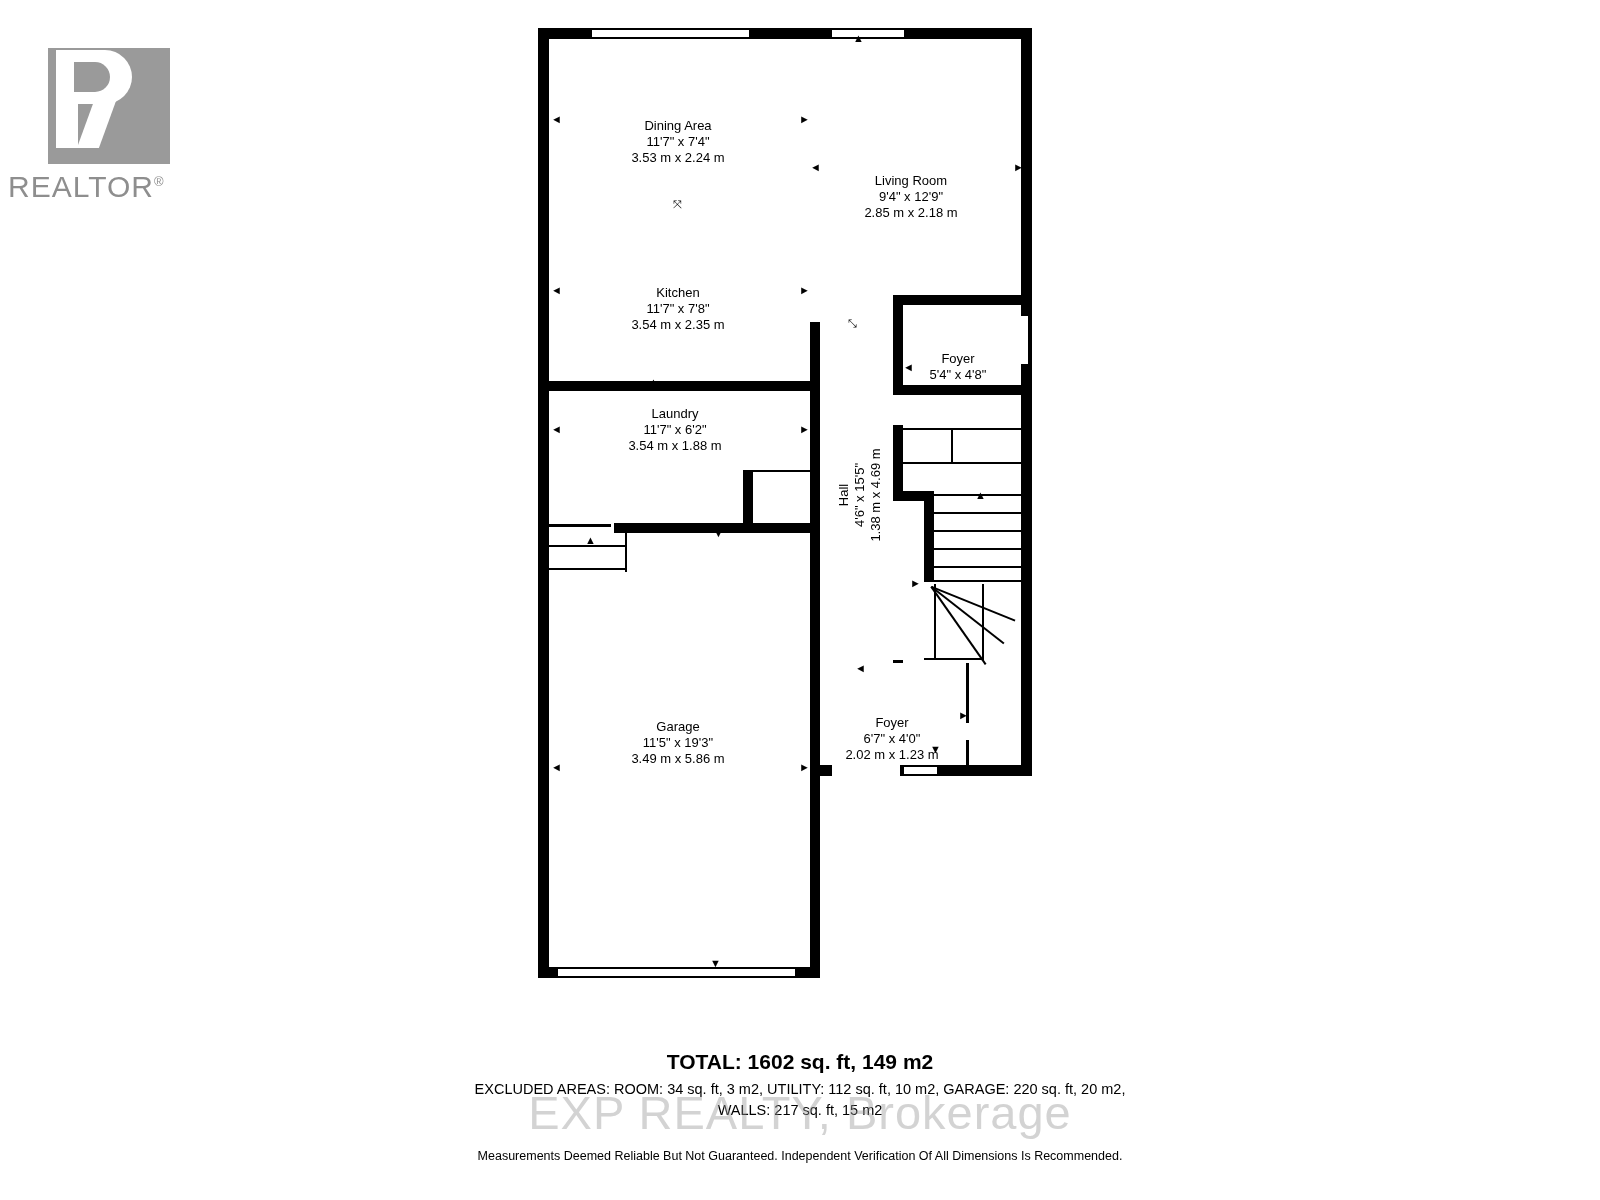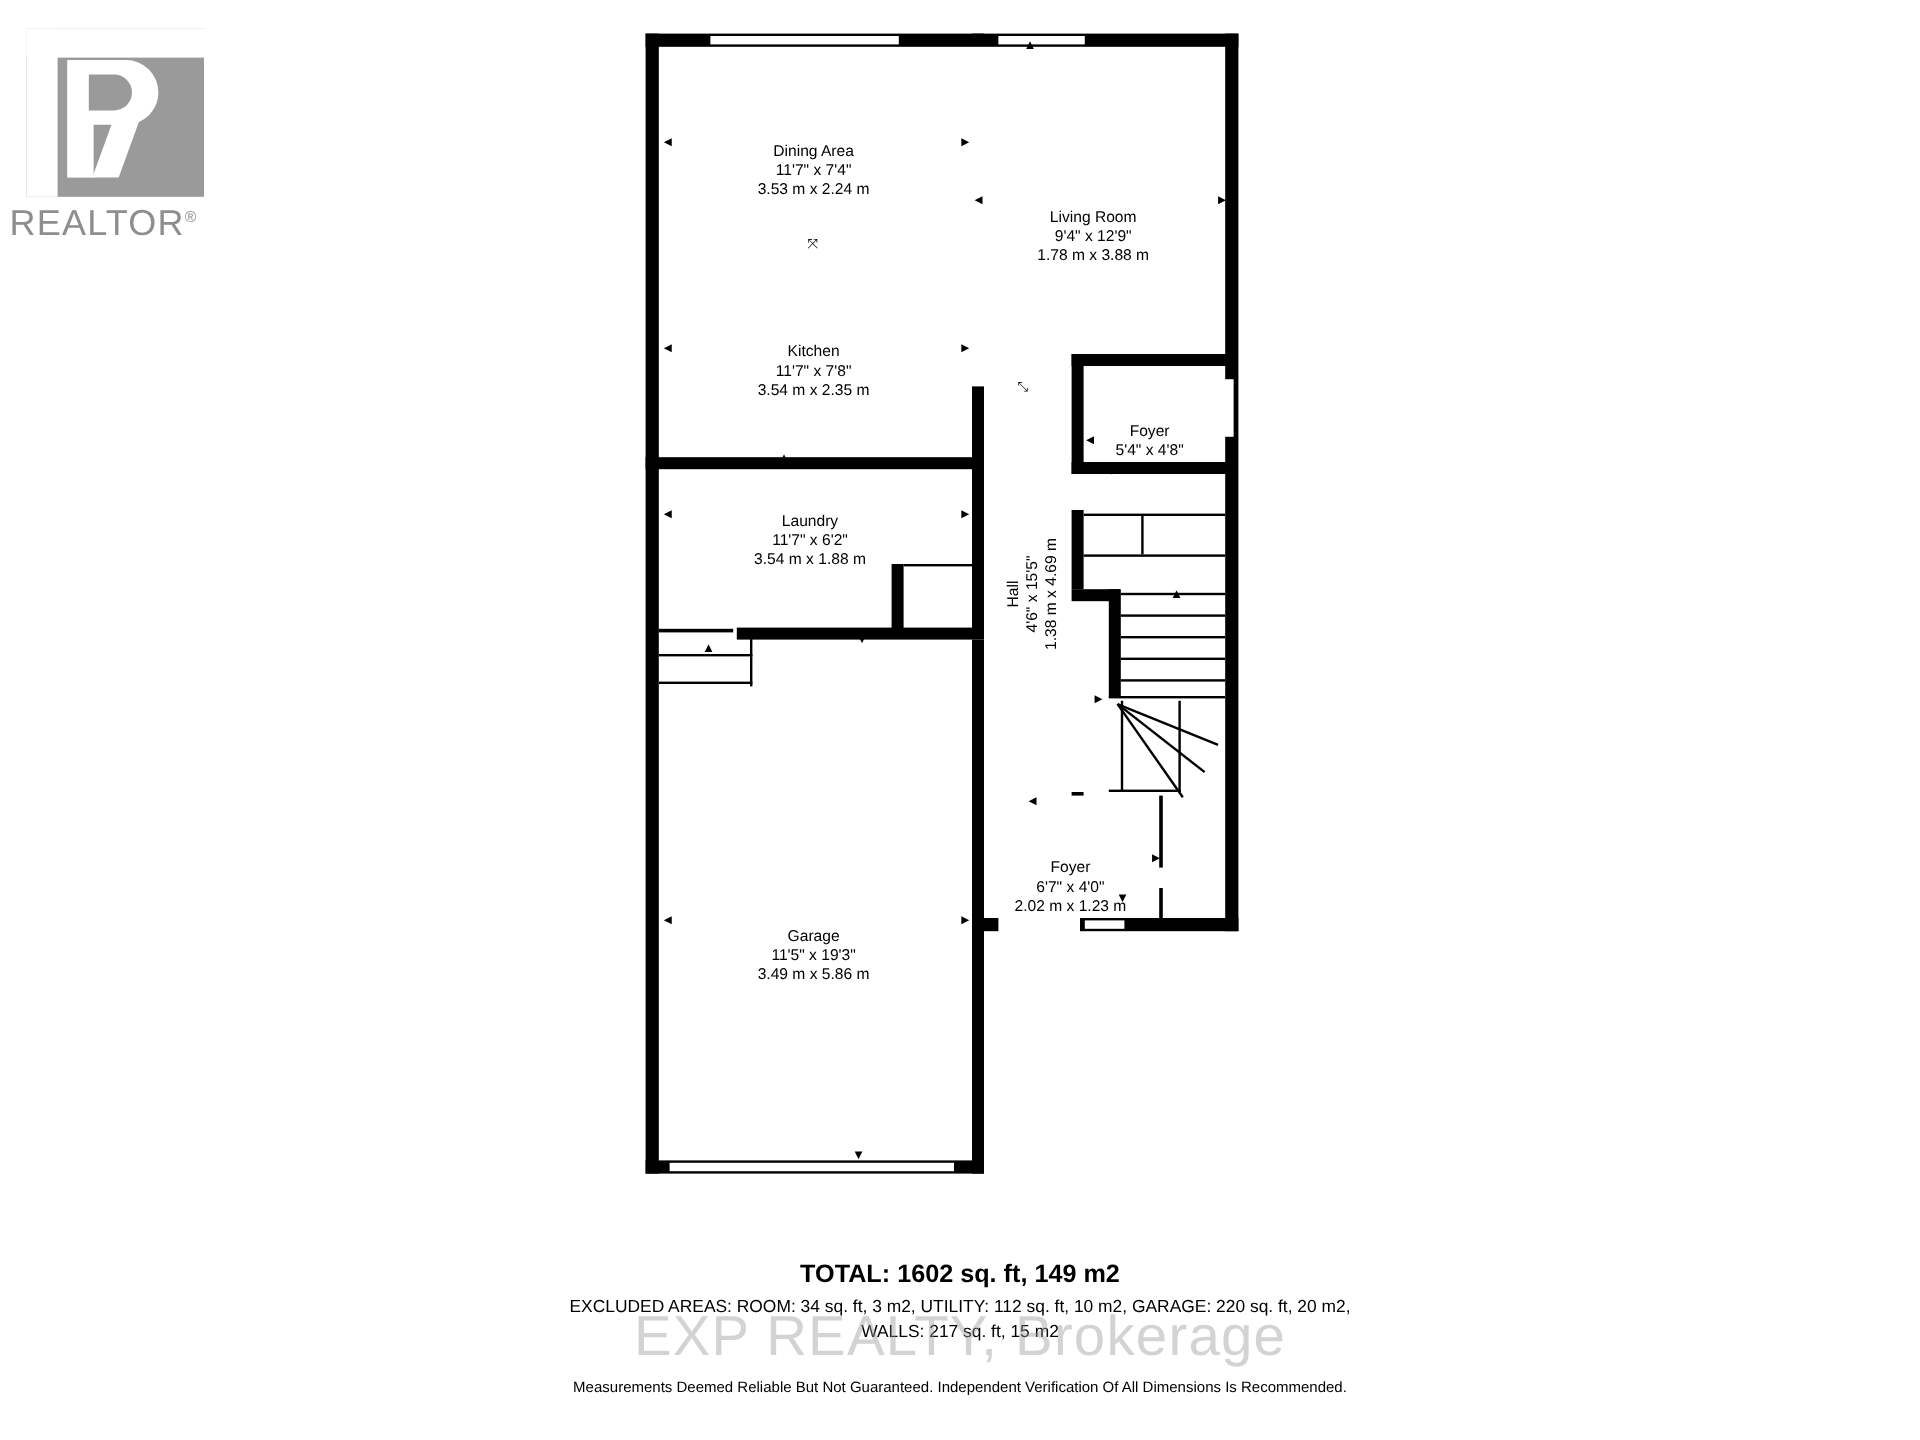--- a/index.html
+++ b/index.html
@@ -289,54 +289,54 @@
 
   <div class="room-label" style="left:578px; top:118px; width:200px;">
     <span class="rname">Dining Area</span>
     <span class="rimp">11'7" x 7'4"</span>
     <span class="rmet">3.53 m x 2.24 m</span>
   </div>
 
   <div class="room-label" style="left:811px; top:173px; width:200px;">
     <span class="rname">Living Room</span>
     <span class="rimp">9'4" x 12'9"</span>
-    <span class="rmet">1.78 m x 3.88 m</span>
+    <span class="rmet">2.85 m x 2.18 m</span>
   </div>
 
   <div class="room-label" style="left:578px; top:285px; width:200px;">
     <span class="rname">Kitchen</span>
     <span class="rimp">11'7" x 7'8"</span>
     <span class="rmet">3.54 m x 2.35 m</span>
   </div>
 
   <div class="room-label" style="left:858px; top:351px; width:200px;">
     <span class="rname">Foyer</span>
     <span class="rimp">5'4" x 4'8"</span>
     <span class="rmet">1.62 m x 1.42 m</span>
   </div>
 
-  <div class="room-label" style="left:575px; top:426px; width:200px;">
+  <div class="room-label" style="left:575px; top:406px; width:200px;">
     <span class="rname">Laundry</span>
     <span class="rimp">11'7" x 6'2"</span>
     <span class="rmet">3.54 m x 1.88 m</span>
   </div>
 
   <div class="room-label vertical" style="left:836px; top:580px; width:170px;">
     <span class="rname">Hall</span>
     <span class="rimp">4'6" x 15'5"</span>
     <span class="rmet">1.38 m x 4.69 m</span>
   </div>
 
   <div class="room-label" style="left:792px; top:715px; width:200px;">
     <span class="rname">Foyer</span>
     <span class="rimp">6'7" x 4'0"</span>
     <span class="rmet">2.02 m x 1.23 m</span>
   </div>
 
-  <div class="room-label" style="left:578px; top:772px; width:200px;">
+  <div class="room-label" style="left:578px; top:719px; width:200px;">
     <span class="rname">Garage</span>
     <span class="rimp">11'5" x 19'3"</span>
     <span class="rmet">3.49 m x 5.86 m</span>
   </div>
 
 </div>
 
 <div id="footer">
   <div class="total">TOTAL: 1602 sq. ft, 149 m2</div>
   <div class="line">EXCLUDED AREAS: ROOM: 34 sq. ft, 3 m2, UTILITY: 112 sq. ft, 10 m2, GARAGE: 220 sq. ft, 20 m2,</div>

